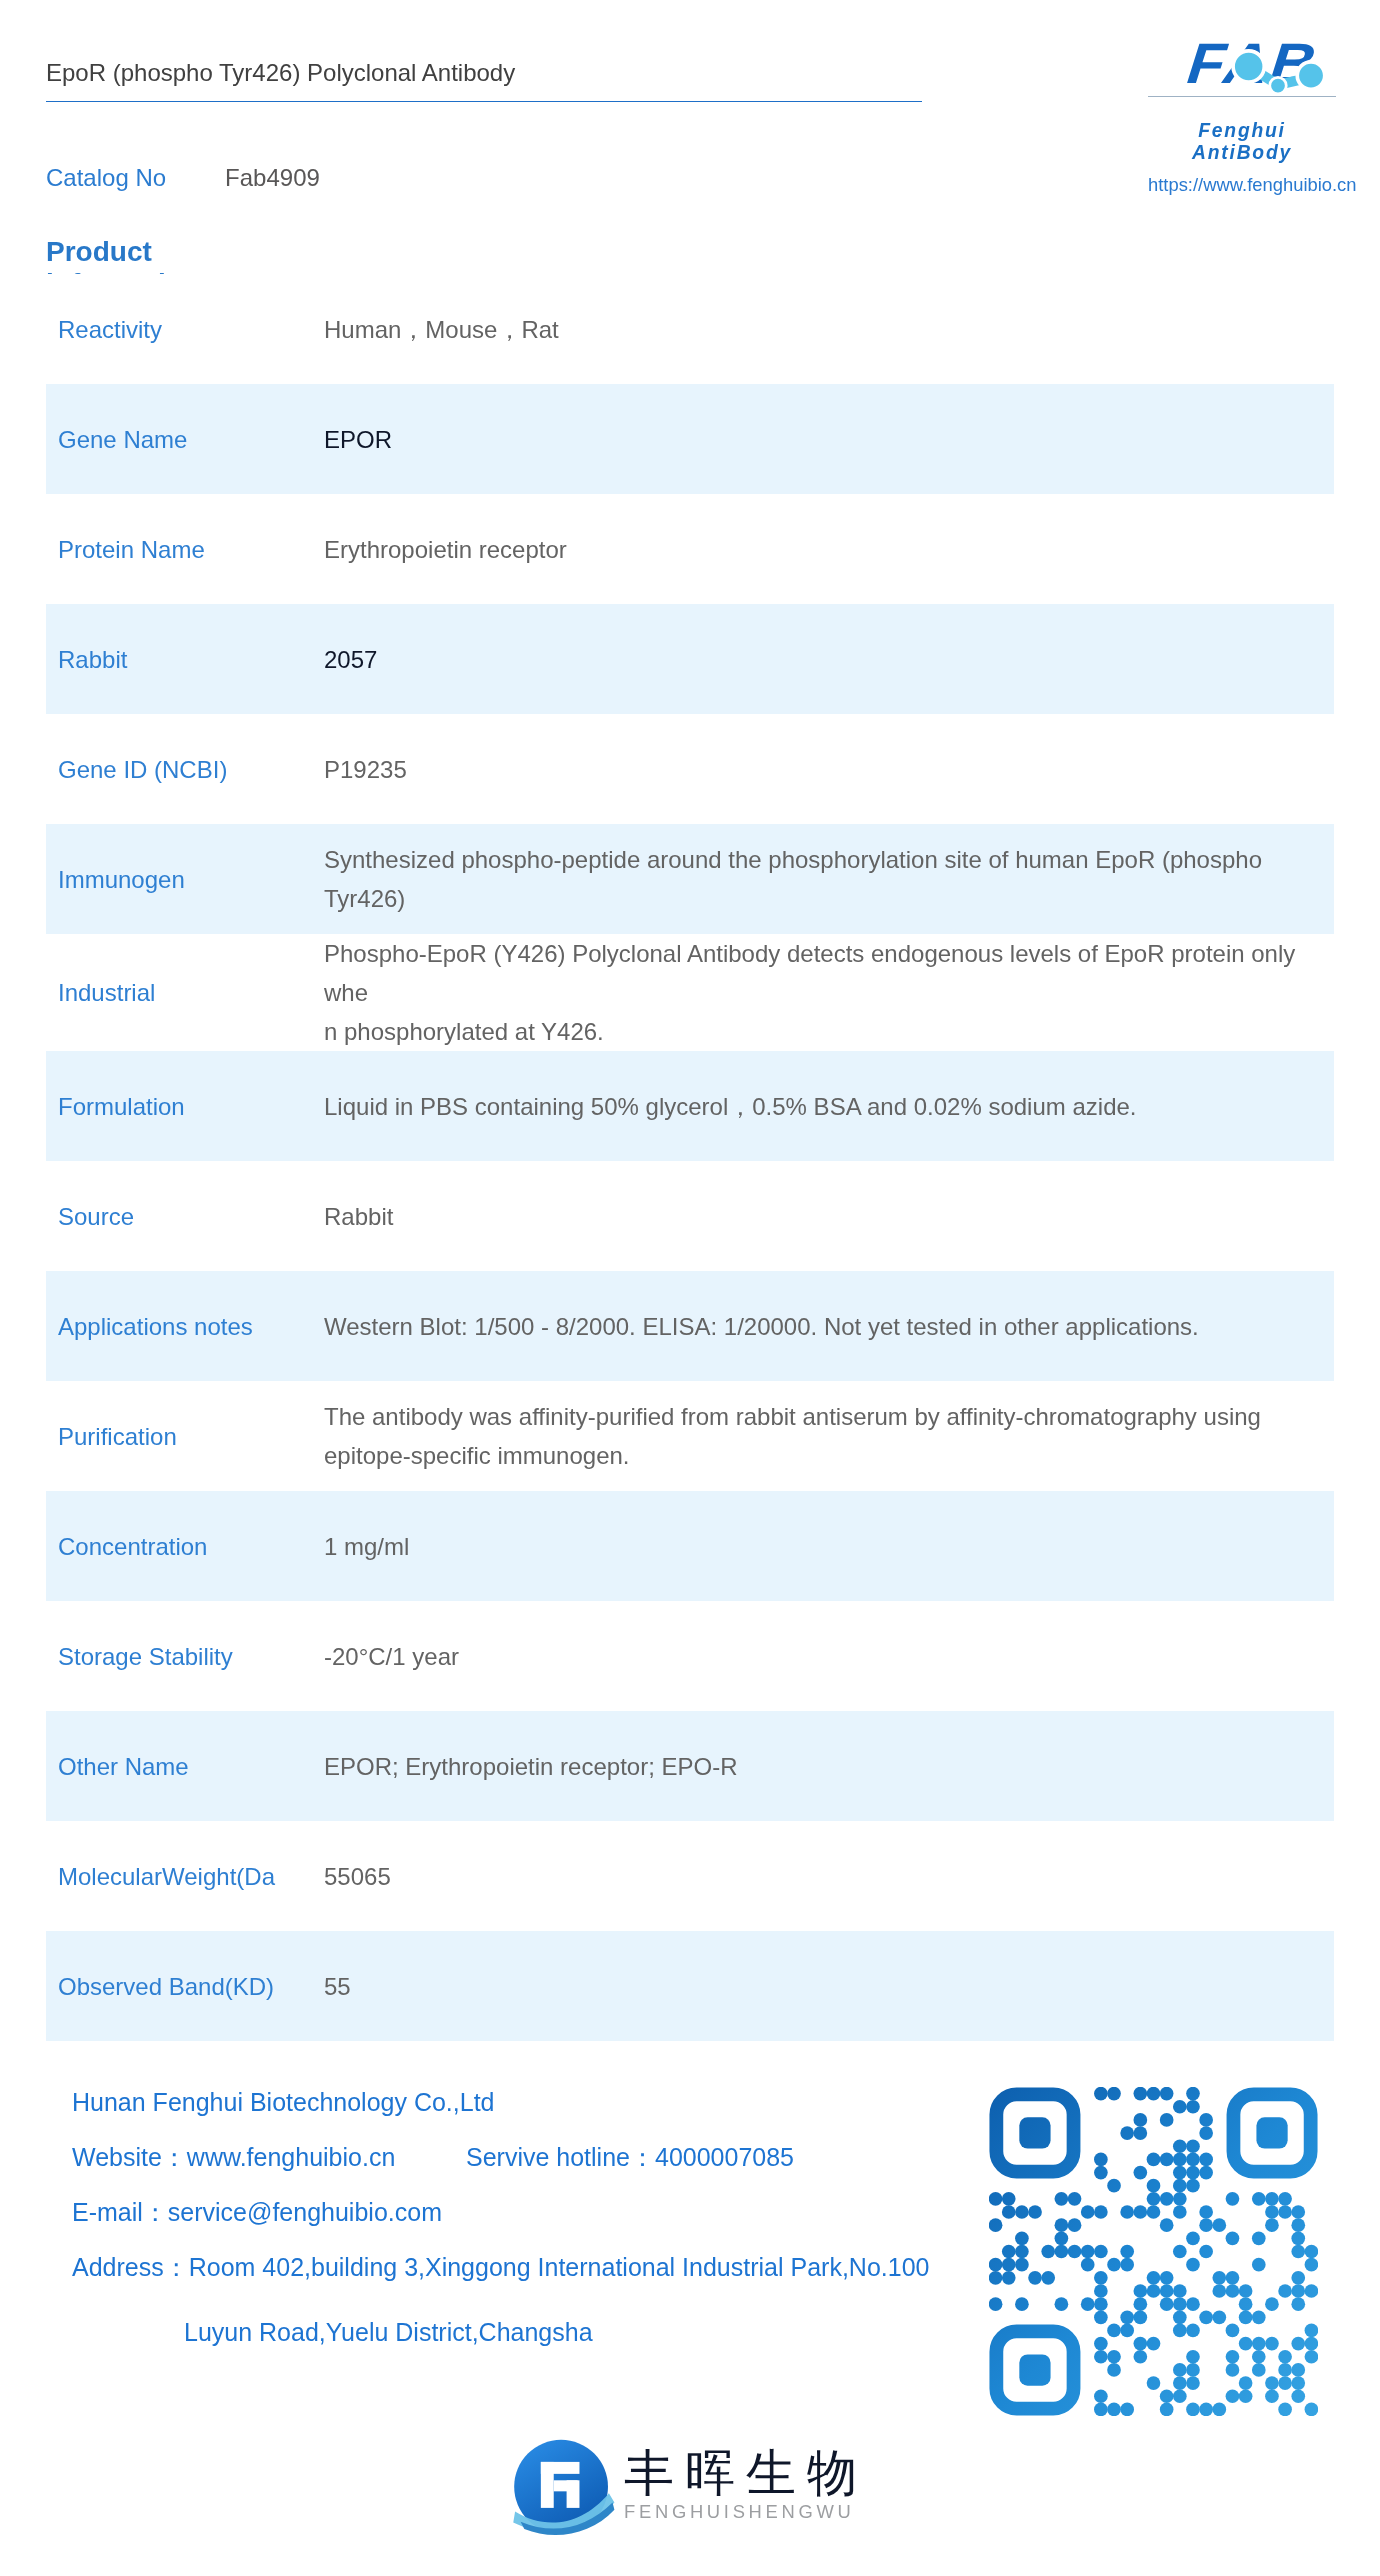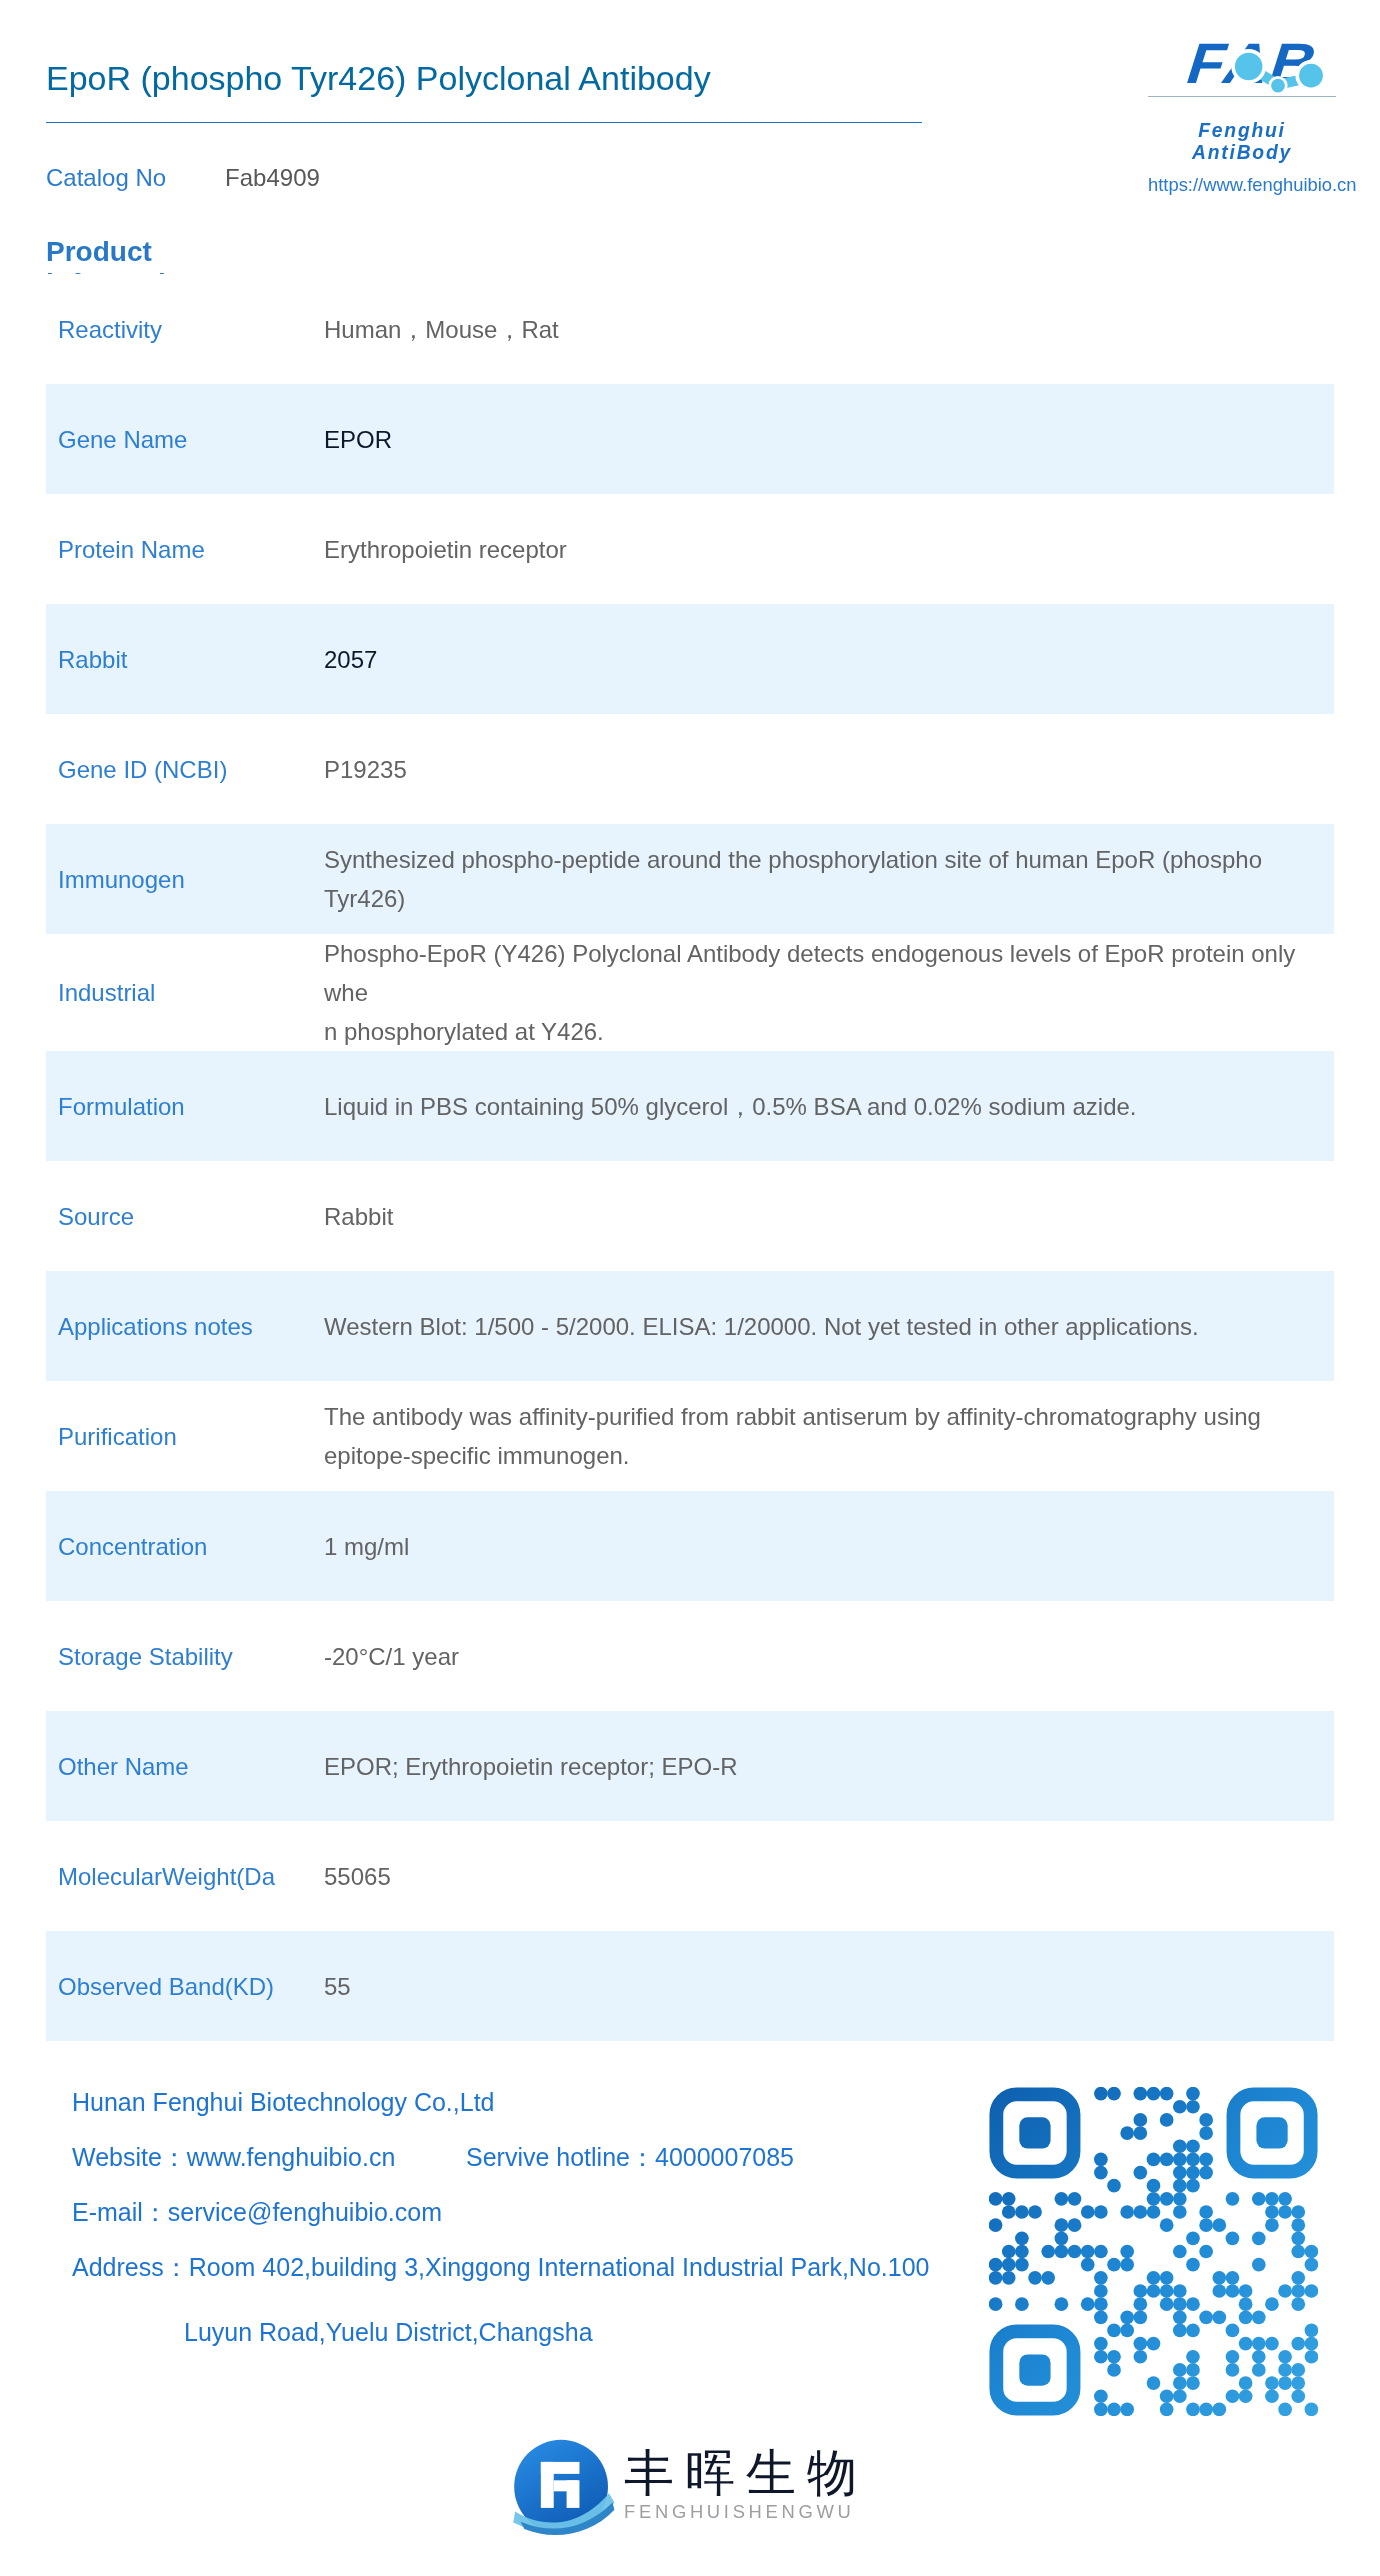--- a/index.html
+++ b/index.html
@@ -1,22 +1,22 @@
 <!DOCTYPE html>
 <html style="font-size:14.7px"><head>
 <meta charset="utf-8">
 <style>
   * { margin:0; padding:0; box-sizing:border-box; }
   body { background:#ffffff; font-family:"Liberation Sans","DejaVu Sans",sans-serif; }
   .page { position:relative; width:1380px; height:2576px; background:#ffffff; overflow:hidden; }
 
   
   .doc-title { position:absolute; left:46px; top:59px; width:876px;
-               font-size:34px; font-weight:400; color:#0369a1;
-               padding-bottom:24px; border-bottom:1.8px solid #1e6fc8; }
+               font-size:24px; font-weight:400; color:#404040;
+               padding-bottom:14px; border-bottom:1.8px solid #1e6fc8; }
   .logo-block { position:absolute; left:1148px; top:35px; width:188px; text-align:center; }
   .fab-wordmark { position:relative; display:block; font-size:57px; line-height:57px; font-weight:800;
                   font-style:italic; color:#1467c2; letter-spacing:1.8px;
                   transform:skewX(-6deg) scaleX(1.08); transform-origin:left bottom; }
   .fab-molecule { position:absolute; left:75px; top:11px; pointer-events:none; }
   .logo-rule { width:100%; height:1.8px; background:#9fb2c4; margin:3.7px 0 2.8px 0; }
   .logo-sub { display:block; font-size:19.3px; font-weight:700; font-style:italic;
               color:#1a6fc4; letter-spacing:1.8px;margin-top:23px; }
   .logo-url { display:block; margin-top:10px; font-size:18.4px; color:#2979d0; }
 
@@ -129,21 +129,21 @@
     </div>
       <div class="prod-row">
       <div class="cell-label">Source</div>
       <div class="cell-value">
           <div>Rabbit</div>
         </div>
     </div>
       <div class="prod-row alt">
       <div class="cell-label">Applications notes</div>
       <div class="cell-value">
-          <div>Western Blot: 1/500 - 5/2000. ELISA: 1/20000. Not yet tested in other applications.</div>
+          <div>Western Blot: 1/500 - 8/2000. ELISA: 1/20000. Not yet tested in other applications.</div>
         </div>
     </div>
       <div class="prod-row">
       <div class="cell-label">Purification</div>
       <div class="cell-value">
           <div>The antibody was affinity-purified from rabbit antiserum by affinity-chromatography using</div>
           <div>epitope-specific immunogen.</div>
         </div>
     </div>
       <div class="prod-row alt">

